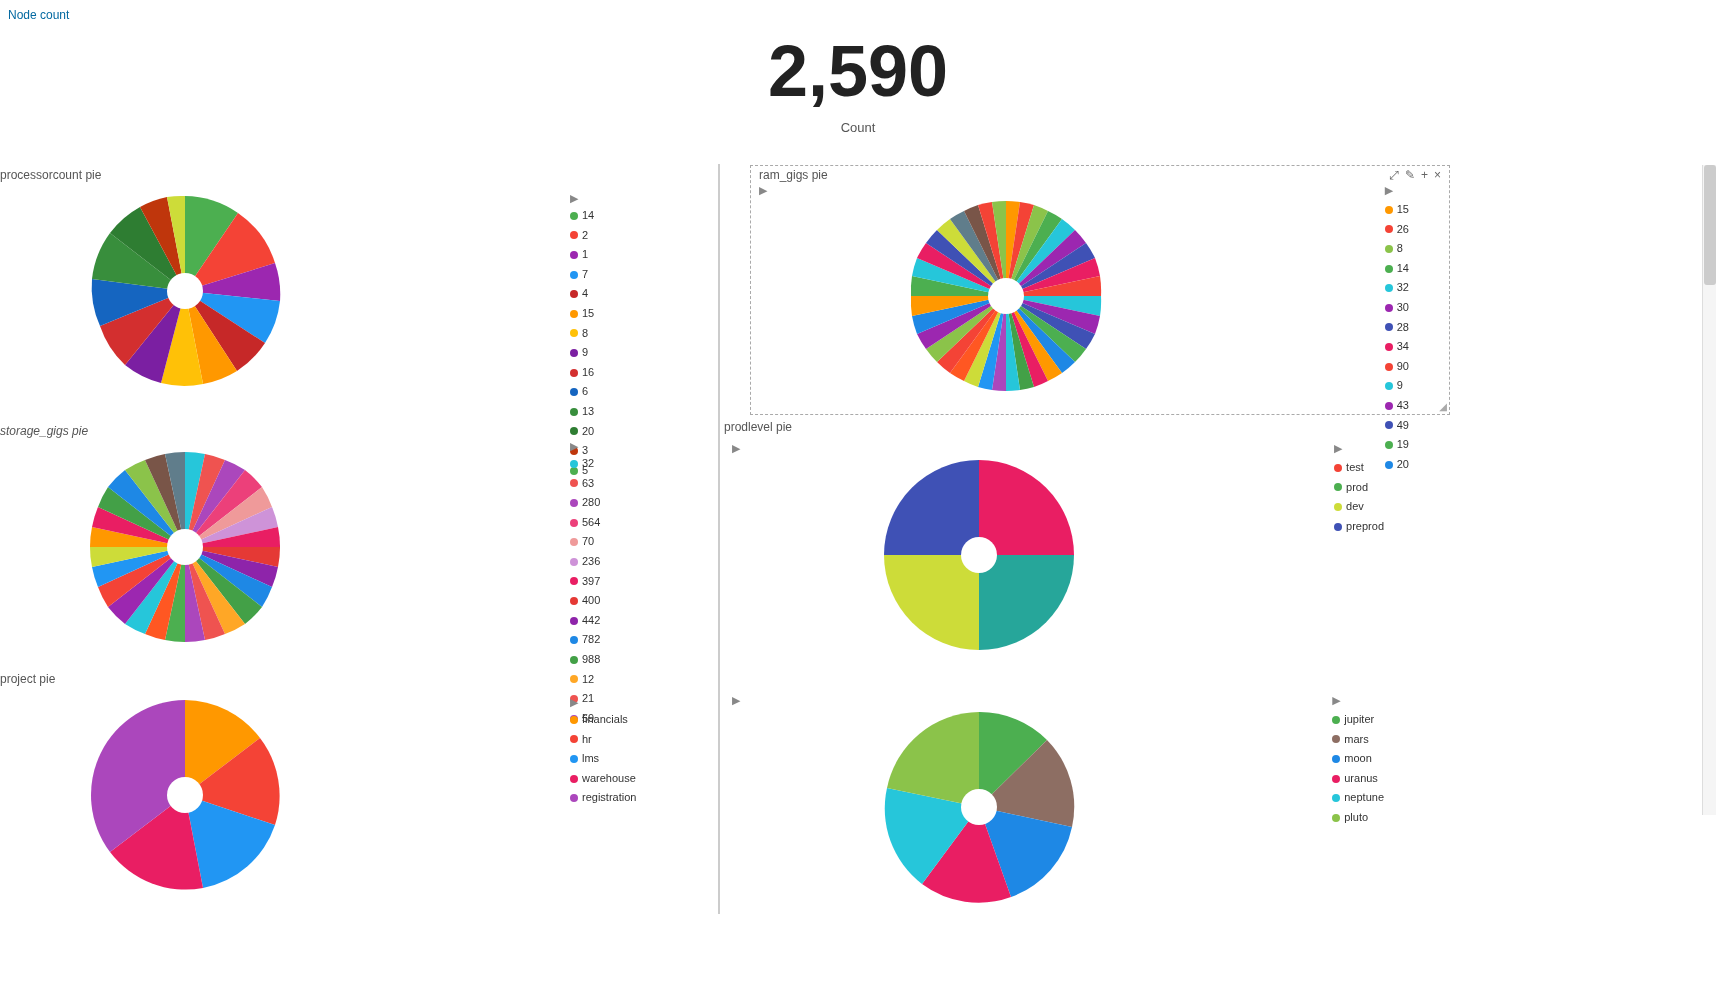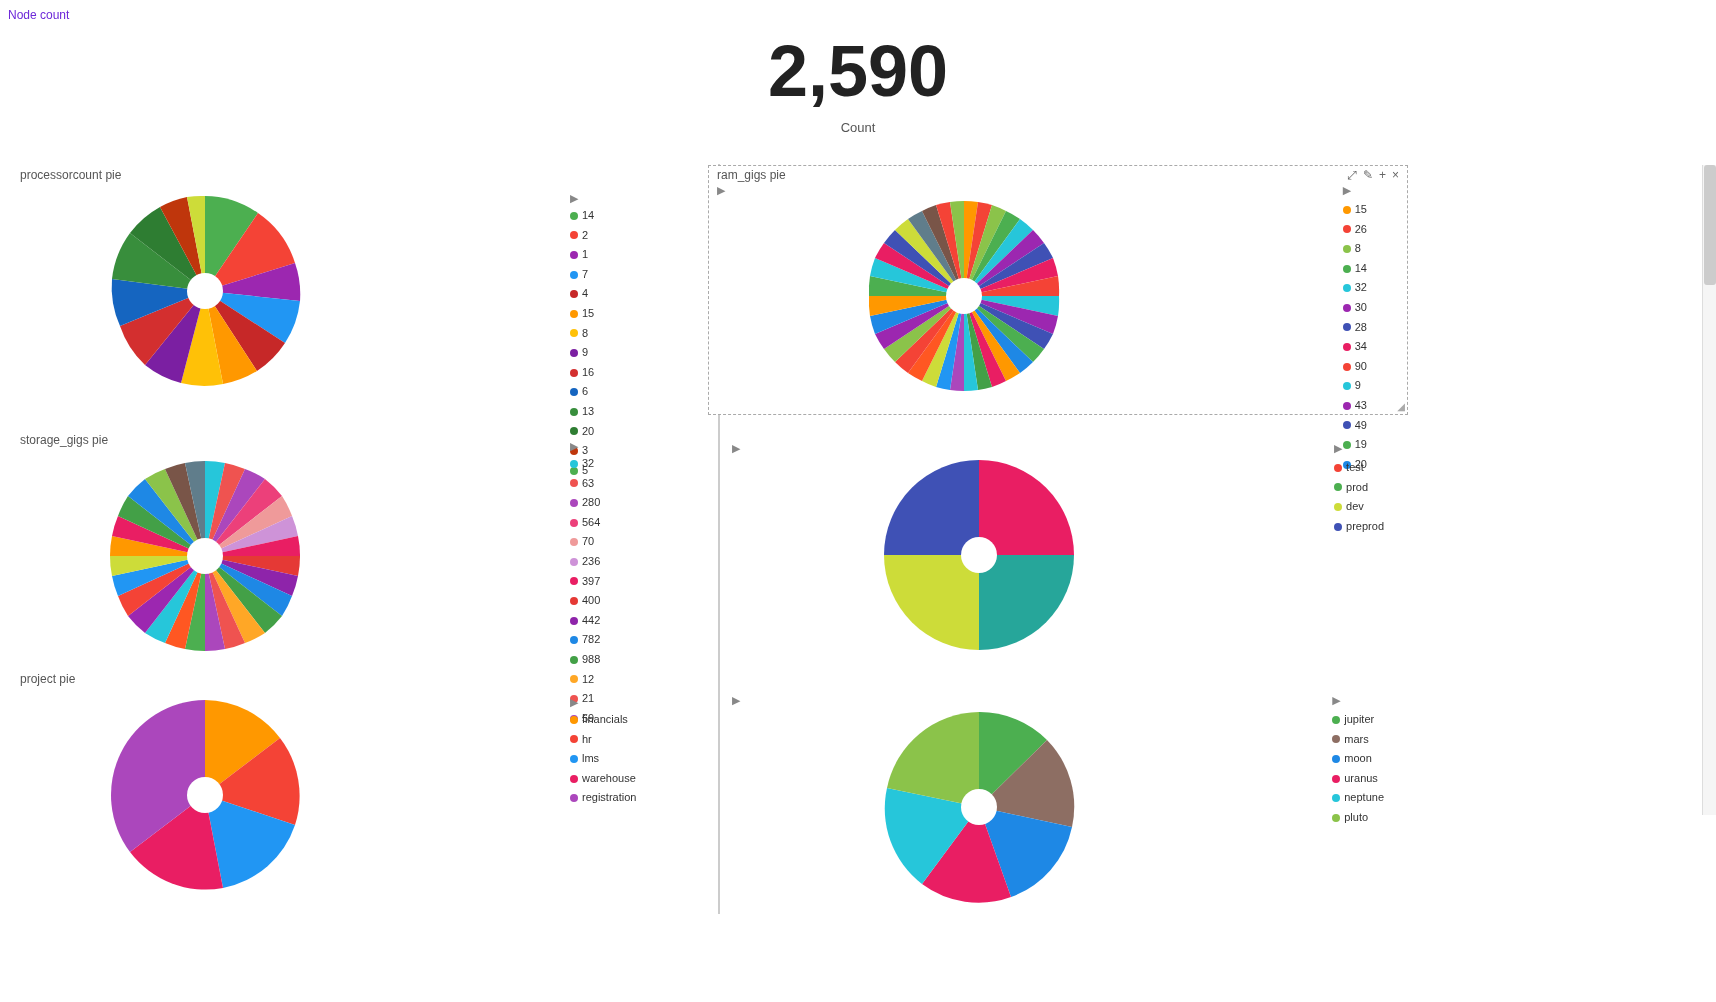--- a/index.html
+++ b/index.html
@@ -12,21 +12,21 @@
       width: 1716px;
       height: 1002px;
       position: relative;
     }
 
     .node-count-label {
       position: absolute;
       top: 8px;
       left: 8px;
       font-size: 12px;
-      color: #6d28d9;
+      color: #0369a1;
     }
 
     .big-number {
       position: absolute;
       top: 30px;
       left: 50%;
       transform: translateX(-50%);
       font-size: 72px;
       font-weight: bold;
       color: #222;
@@ -38,41 +38,41 @@
       top: 120px;
       left: 50%;
       transform: translateX(-50%);
       font-size: 13px;
       color: #555;
     }
 
     
     .chart-section-left {
       position: absolute;
-      margin-left: 20px;
     }
 
     .chart-title {
       font-size: 12px;
       color: #555;
       margin-bottom: 4px;
     }
 
     
     #processorcount-section {
       top: 168px;
       left: 0px;
       width: 400px;
     }
 
     
     #storagegigs-section {
-      top: 433px;
+      top: 424px;
       left: 0px;
       width: 400px;
+      font-style: italic;
     }
 
     
     #project-section {
       top: 672px;
       left: 0px;
       width: 400px;
     }
 
     
@@ -109,21 +109,21 @@
       width: 2px;
       height: 750px;
       background: #ccc;
     }
 
     
     
     #ramgigs-panel {
       position: absolute;
       top: 165px;
-      left: 708px;
+      left: 750px;
       width: 700px;
       height: 250px;
       border: 1.5px dashed #aaa;
       background: #fff;
     }
 
     #ramgigs-panel .panel-title {
       position: absolute;
       top: 2px;
       left: 8px;
@@ -568,20 +568,21 @@
     <div class="legend-item">
         <span class="legend-dot" style="background:#1e88e5"></span>
         <span>20</span>
       </div>
   </div>
 
   <div style="position:absolute;bottom:2px;right:2px;color:#aaa;font-size:10px;">◢</div>
 </div>
 
 <div id="prodlevel-section">
+  <div class="right-chart-title">prodlevel pie</div>
   <span style="position:absolute;top:22px;left:8px;color:#888;font-size:11px;cursor:pointer;">▶</span>
   <svg style="position:absolute;top:20px;left:140px;" width="230" height="230">
     <g transform="translate(115,115)">
 
       <path d="M0,0 L0,-95 A95,95 0 0,1 95,0 Z" fill="#e91e63"></path>
       <path d="M0,0 L95,0 A95,95 0 0,1 0,95 Z" fill="#26a69a"></path>
       <path d="M0,0 L0,95 A95,95 0 0,1 -95,0 Z" fill="#cddc39"></path>
       <path d="M0,0 L-95,0 A95,95 0 0,1 0,-95 Z" fill="#3f51b5"></path>
       <circle cx="0" cy="0" r="18" fill="white"></circle>
     </g>

